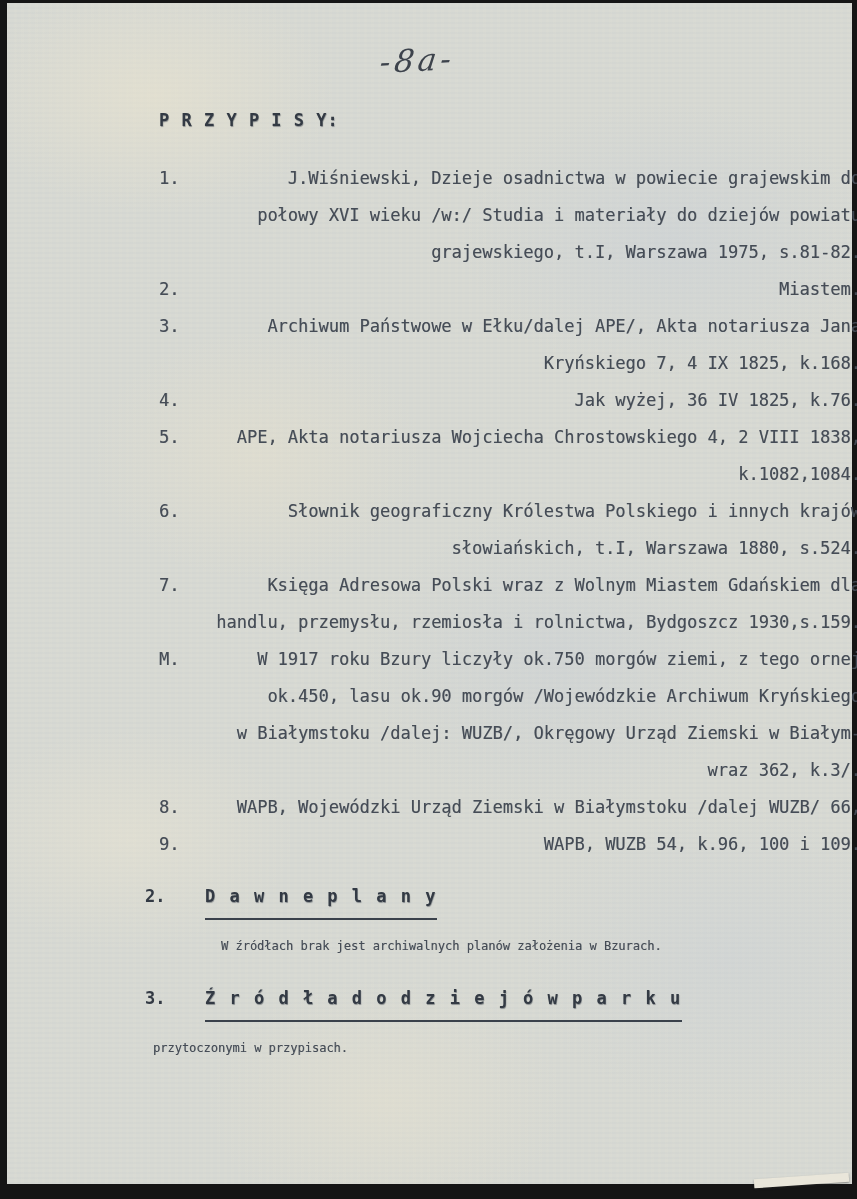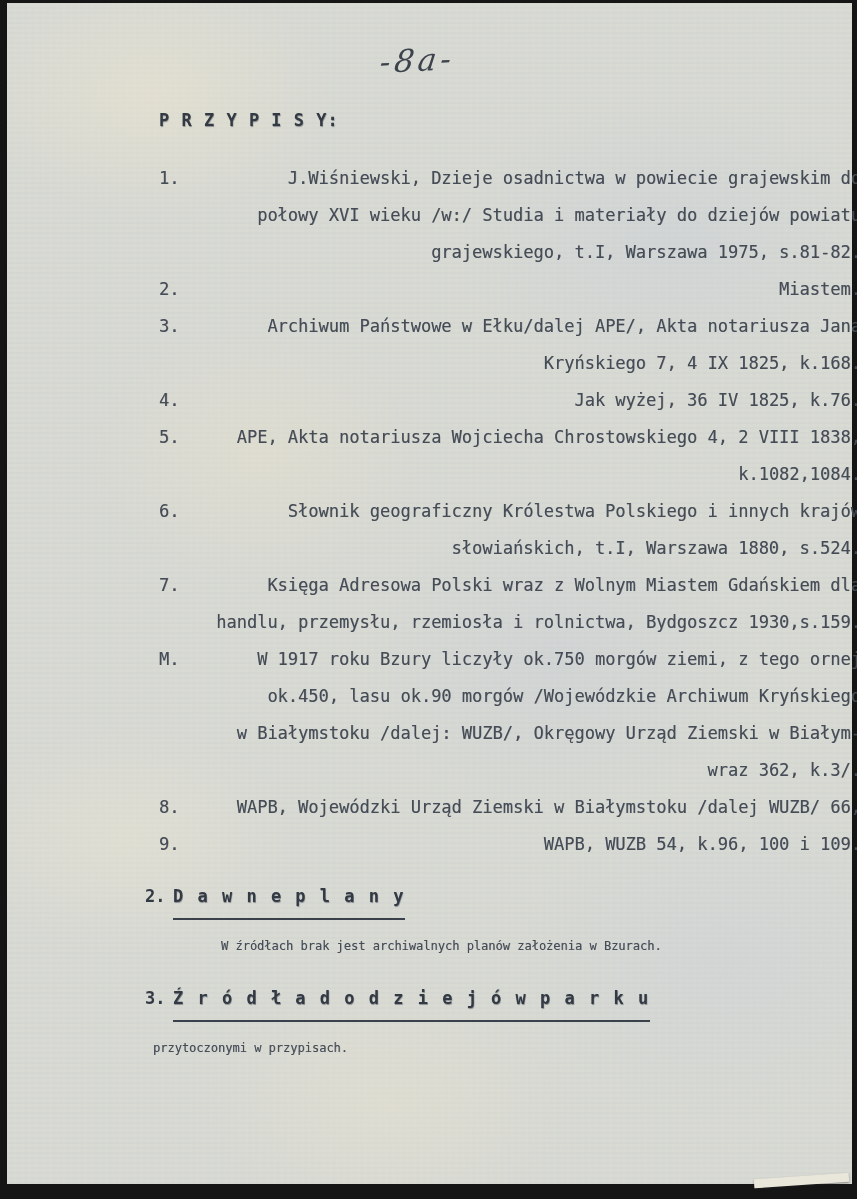--- a/index.html
+++ b/index.html
@@ -49,20 +49,21 @@
       text-shadow:0.4px 0.4px 0.6px rgba(69,76,86,0.45);}
   .fn .mk{flex:0 0 31px;}
   .fn .fl{flex:1 1 auto;text-align:right;}
   .sec{margin-top:12px;}
   .sec-head{display:flex;align-items:baseline;line-height:42px;font-size:17px;margin-left:-14px;}
   .sec-head .mk2{flex:0 0 28px;font-weight:bold;color:#333a44;}
   .sec-title{
     font-weight:bold;letter-spacing:2px;color:#333a44;
     border-bottom:2.5px solid #3a414b;padding-bottom:1px;
     text-shadow:0.5px 0.5px 0.7px rgba(51,58,68,0.45);
+    margin-left:32px;
   }
   .sec-body{font-size:12px;line-height:37px;margin:8px 0 0 0;
       text-shadow:0.4px 0.4px 0.6px rgba(69,76,86,0.45);}
   .sec-body .first{padding-left:62px;}
   .sec-body .cont{margin-left:-6px;}
 </style>
 </head>
 <body>
 
 <div class="scan">

